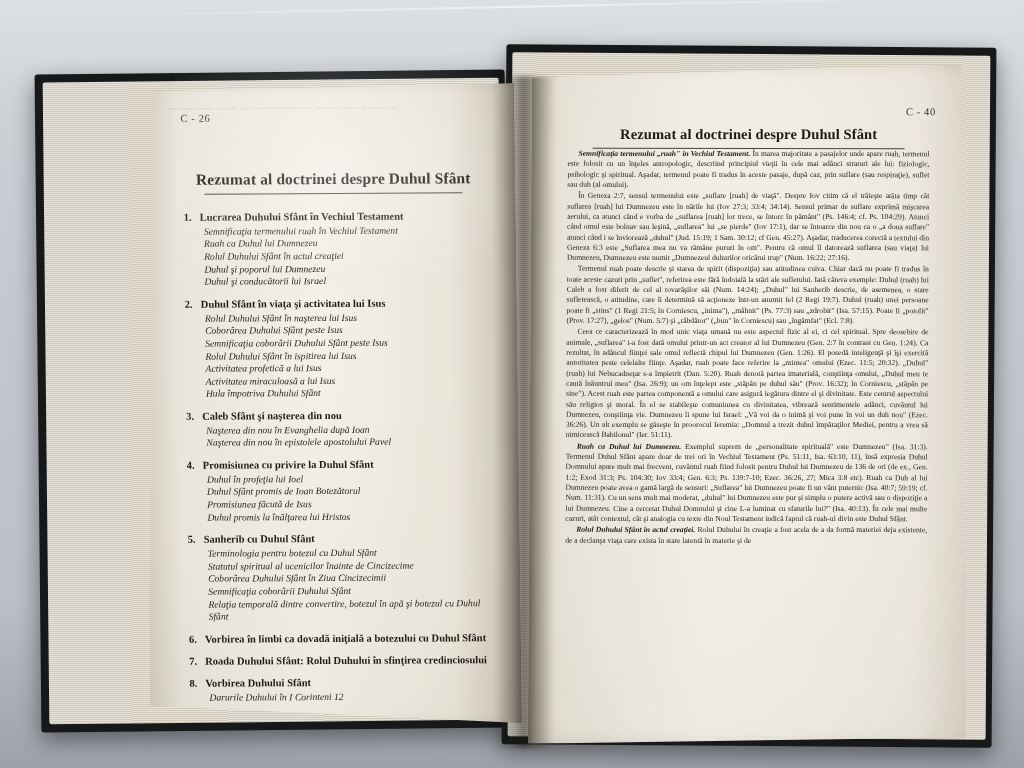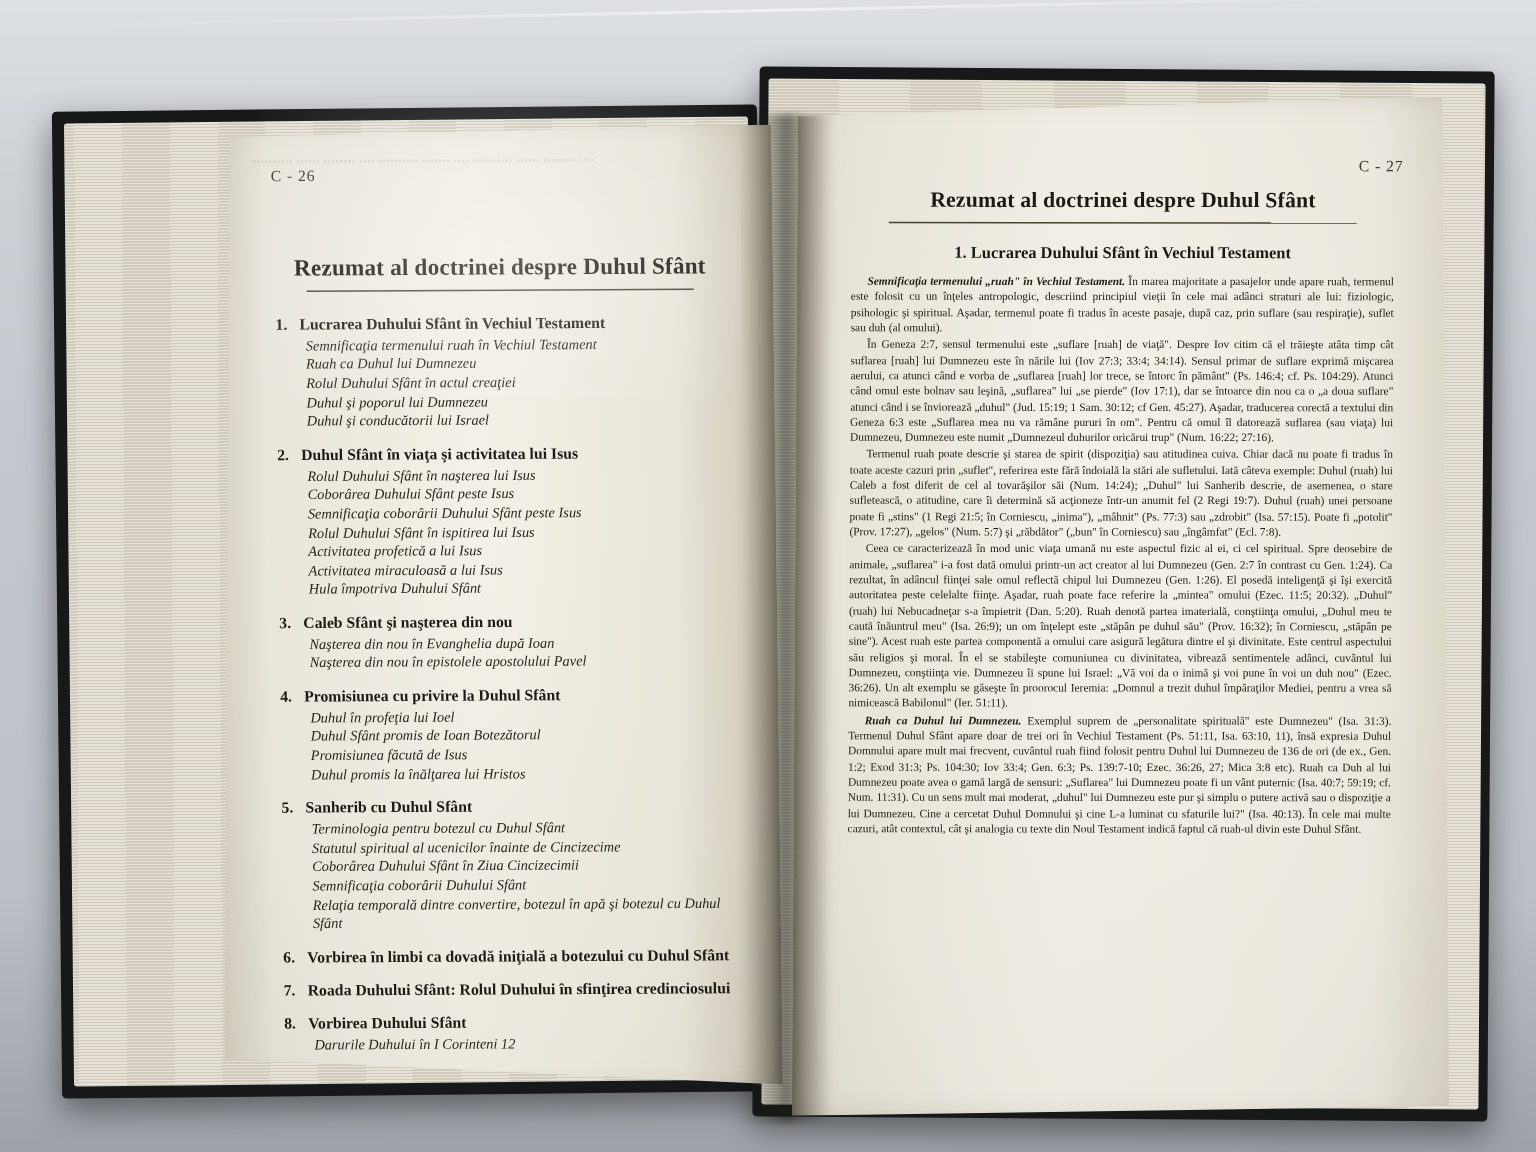--- a/index.html
+++ b/index.html
@@ -352,32 +352,32 @@
                 <div class="ol-sub">Darurile Duhului în I Corinteni 12</div>
               </div>
             </div>
           </div>
       </div>
 
       <div class="grain"></div>
     </div>
 
     <div class="page page-right">
-      <div class="folio folio-right">C - 27</div>
+      <div class="folio folio-right">C - 40</div>
 
       <div class="article">
         <div class="page-title">Rezumat al doctrinei despre Duhul Sfânt</div>
         <div class="title-rule"></div>
-        <div class="sec-head">1. Lucrarea Duhului Sfânt în Vechiul Testament</div>
         <div id="article-paragraphs">
             <p class="para"><span class="lead">Semnificaţia termenului „ruah" în Vechiul Testament.</span><span> În marea majoritate a pasajelor unde apare ruah, termenul este folosit cu un înţeles antropologic, descriind principiul vieţii în cele mai adânci straturi ale lui: fiziologic, psihologic şi spiritual. Aşadar, termenul poate fi tradus în aceste pasaje, după caz, prin suflare (sau respiraţie), suflet sau duh (al omului).</span></p>
             <p class="para"><span>În Geneza 2:7, sensul termenului este „suflare [ruah] de viaţă". Despre Iov citim că el trăieşte atâta timp cât suflarea [ruah] lui Dumnezeu este în nările lui (Iov 27:3; 33:4; 34:14). Sensul primar de suflare exprimă mişcarea aerului, ca atunci când e vorba de „suflarea [ruah] lor trece, se întorc în pământ" (Ps. 146:4; cf. Ps. 104:29). Atunci când omul este bolnav sau leşină, „suflarea" lui „se pierde" (Iov 17:1), dar se întoarce din nou ca o „a doua suflare" atunci când i se înviorează „duhul" (Jud. 15:19; 1 Sam. 30:12; cf Gen. 45:27). Aşadar, traducerea corectă a textului din Geneza 6:3 este „Suflarea mea nu va rămâne pururi în om". Pentru că omul îl datorează suflarea (sau viaţa) lui Dumnezeu, Dumnezeu este numit „Dumnezeul duhurilor oricărui trup" (Num. 16:22; 27:16).</span></p>
             <p class="para"><span>Termenul ruah poate descrie şi starea de spirit (dispoziţia) sau atitudinea cuiva. Chiar dacă nu poate fi tradus în toate aceste cazuri prin „suflet", referirea este fără îndoială la stări ale sufletului. Iată câteva exemple: Duhul (ruah) lui Caleb a fost diferit de cel al tovarăşilor săi (Num. 14:24); „Duhul" lui Sanherib descrie, de asemenea, o stare sufletească, o atitudine, care îi determină să acţioneze într-un anumit fel (2 Regi 19:7). Duhul (ruah) unei persoane poate fi „stins" (1 Regi 21:5; în Corniescu, „inima"), „mâhnit" (Ps. 77:3) sau „zdrobit" (Isa. 57:15). Poate fi „potolit" (Prov. 17:27), „gelos" (Num. 5:7) şi „răbdător" („bun" în Corniescu) sau „îngâmfat" (Ecl. 7:8).</span></p>
             <p class="para"><span>Ceea ce caracterizează în mod unic viaţa umană nu este aspectul fizic al ei, ci cel spiritual. Spre deosebire de animale, „suflarea" i-a fost dată omului printr-un act creator al lui Dumnezeu (Gen. 2:7 în contrast cu Gen. 1:24). Ca rezultat, în adâncul fiinţei sale omul reflectă chipul lui Dumnezeu (Gen. 1:26). El posedă inteligenţă şi îşi exercită autoritatea peste celelalte fiinţe. Aşadar, ruah poate face referire la „mintea" omului (Ezec. 11:5; 20:32). „Duhul" (ruah) lui Nebucadneţar s-a împietrit (Dan. 5:20). Ruah denotă partea imaterială, conştiinţa omului, „Duhul meu te caută înăuntrul meu" (Isa. 26:9); un om înţelept este „stăpân pe duhul său" (Prov. 16:32); în Corniescu, „stăpân pe sine"). Acest ruah este partea componentă a omului care asigură legătura dintre el şi divinitate. Este centrul aspectului său religios şi moral. În el se stabileşte comuniunea cu divinitatea, vibrează sentimentele adânci, cuvântul lui Dumnezeu, conştiinţa vie. Dumnezeu îi spune lui Israel: „Vă voi da o inimă şi voi pune în voi un duh nou" (Ezec. 36:26). Un alt exemplu se găseşte în proorocul Ieremia: „Domnul a trezit duhul împăraţilor Mediei, pentru a vrea să nimicească Babilonul" (Ier. 51:11).</span></p>
             <p class="para"><span class="lead">Ruah ca Duhul lui Dumnezeu.</span><span> Exemplul suprem de „personalitate spirituală" este Dumnezeu" (Isa. 31:3). Termenul Duhul Sfânt apare doar de trei ori în Vechiul Testament (Ps. 51:11, Isa. 63:10, 11), însă expresia Duhul Domnului apare mult mai frecvent, cuvântul ruah fiind folosit pentru Duhul lui Dumnezeu de 136 de ori (de ex., Gen. 1:2; Exod 31:3; Ps. 104:30; Iov 33:4; Gen. 6:3; Ps. 139:7-10; Ezec. 36:26, 27; Mica 3:8 etc). Ruah ca Duh al lui Dumnezeu poate avea o gamă largă de sensuri: „Suflarea" lui Dumnezeu poate fi un vânt puternic (Isa. 40:7; 59:19; cf. Num. 11:31). Cu un sens mult mai moderat, „duhul" lui Dumnezeu este pur şi simplu o putere activă sau o dispoziţie a lui Dumnezeu. Cine a cercetat Duhul Domnului şi cine L-a luminat cu sfaturile lui?" (Isa. 40:13). În cele mai multe cazuri, atât contextul, cât şi analogia cu texte din Noul Testament indică faptul că ruah-ul divin este Duhul Sfânt.</span></p>
+            <p class="para"><span class="lead">Rolul Duhului Sfânt în actul creaţiei.</span><span> Rolul Duhului în creaţie a fost acela de a da formă materiei deja existente, de a declanşa viaţa care exista în stare latentă în materie şi de</span></p>
           </div>
       </div>
 
       <div class="grain"></div>
     </div>
 
     <div class="gutter"></div>
     <div class="glare"></div>
   </div>
 </div>

